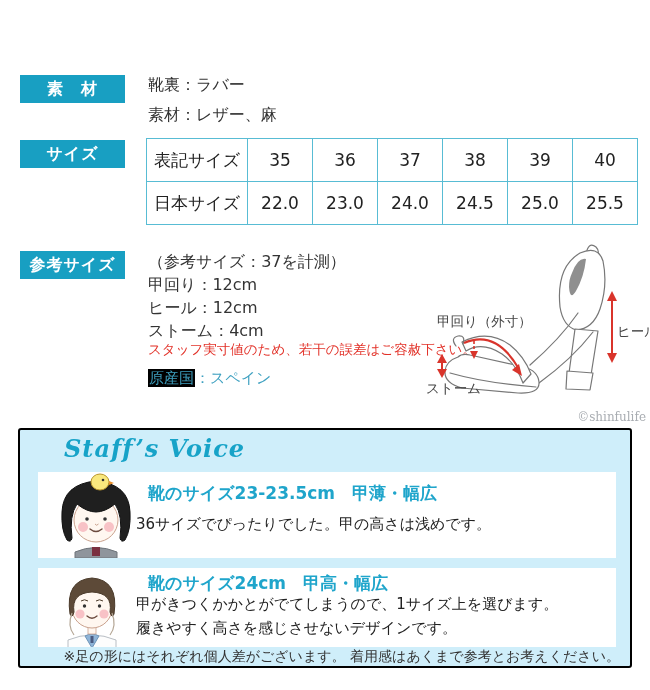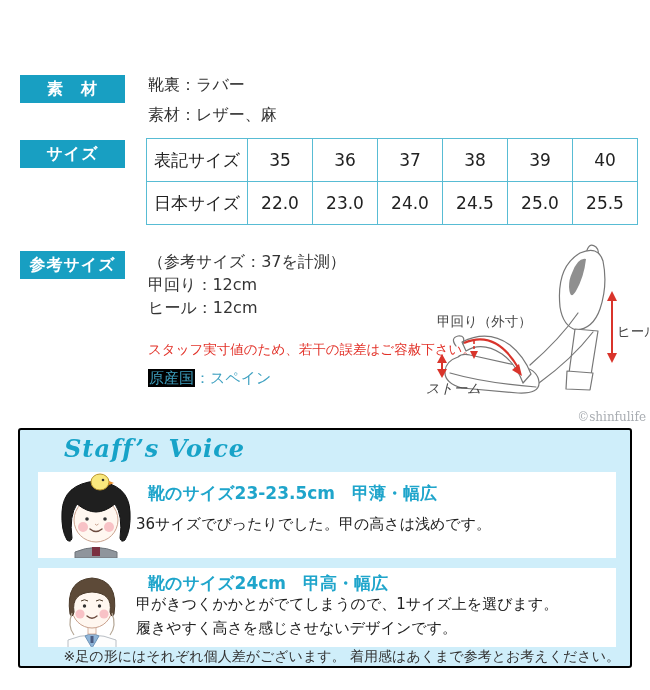--- a/index.html
+++ b/index.html
@@ -46,21 +46,21 @@
   .ref-lines{position:absolute;left:148px;top:250px;font-size:16px;line-height:23px;color:#333;}
   .ref-disclaimer{position:absolute;left:148px;top:341px;font-size:13.5px;color:#e23128;}
   .ref-origin{position:absolute;left:148px;top:369px;font-size:15px;color:#3da0c0;}
   .origin-chip{background:#000000;padding:0 1px;}
 
   
   .shoe-wrap{position:absolute;left:400px;top:243px;width:250px;height:175px;}
   .shoe-label{position:absolute;font-size:13.5px;color:#444;white-space:nowrap;}
   .lab-girth{left:37px;top:70px;}
   .lab-heel{left:217px;top:80px;}
-  .lab-storm{left:26px;top:137px;font-style:italic;}
+  .lab-storm{left:26px;top:137px;}
   .credit{position:absolute;left:558px;top:410px;width:88px;text-align:right;font-size:12px;
     color:#a9adb2;font-family:"DejaVu Serif","Liberation Serif",serif;}
 
   
   .staff-panel{position:absolute;left:18px;top:428px;width:610px;height:236px;
     background:#cfeefa;border:2px solid #000000;border-radius:3px;}
   .staff-title{position:absolute;left:44px;top:4px;color:#17a3c8;
     font-family:"DejaVu Serif","Liberation Serif",serif;font-style:italic;font-weight:bold;
     font-size:24px;letter-spacing:1px;}
   .staff-card{position:absolute;left:18px;width:578px;background:#fff;overflow:hidden;}
@@ -107,20 +107,21 @@
         <td class="val">25.5</td>
       </tr>
     </tbody>
   </table>
 
   <div class="sec-label lbl-ref">参考サイズ</div>
   <div class="ref-lines">
     <div>（参考サイズ：37を計測）</div>
     <div>甲回り：12cm</div>
     <div>ヒール：12cm</div>
+    <div>ストーム：4cm</div>
   </div>
   <div class="ref-disclaimer">スタッフ実寸値のため、若干の誤差はご容赦下さい。</div>
   <div class="ref-origin"><span class="origin-chip">原産国</span><span>：スペイン</span></div>
 
   <div class="shoe-wrap">
     <svg width="250" height="175" viewBox="0 0 250 175">
       <g fill="#ffffff" stroke="#777" stroke-width="1.2" stroke-linejoin="round" stroke-linecap="round">
 
         <path d="M186,12 Q188,-2 196,4 Q201,9 195,16 Z" fill="#fff"></path>
         <path d="M160,64 Q156,24 180,10 Q198,2 203,18 Q208,42 200,66 Q193,86 176,87 Q163,83 160,64 Z"></path>

